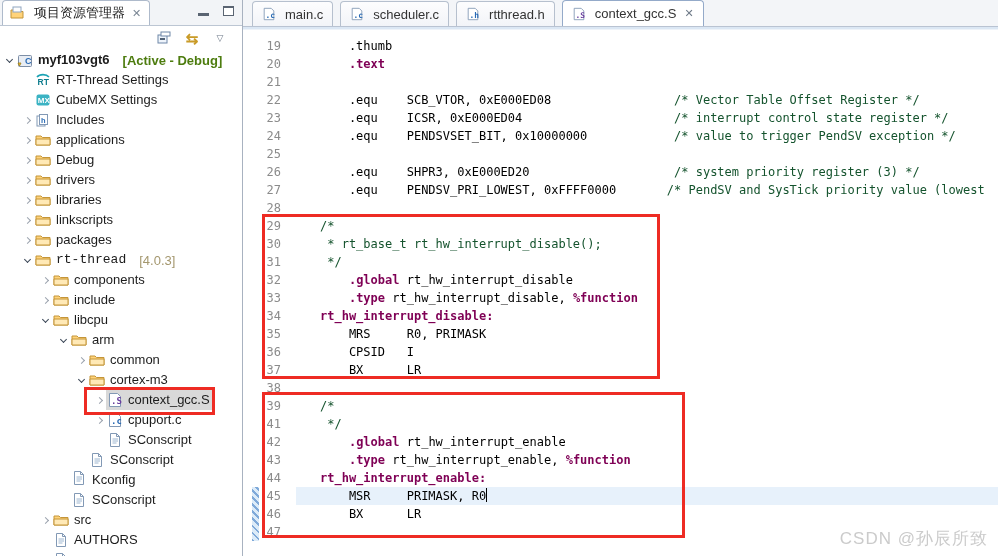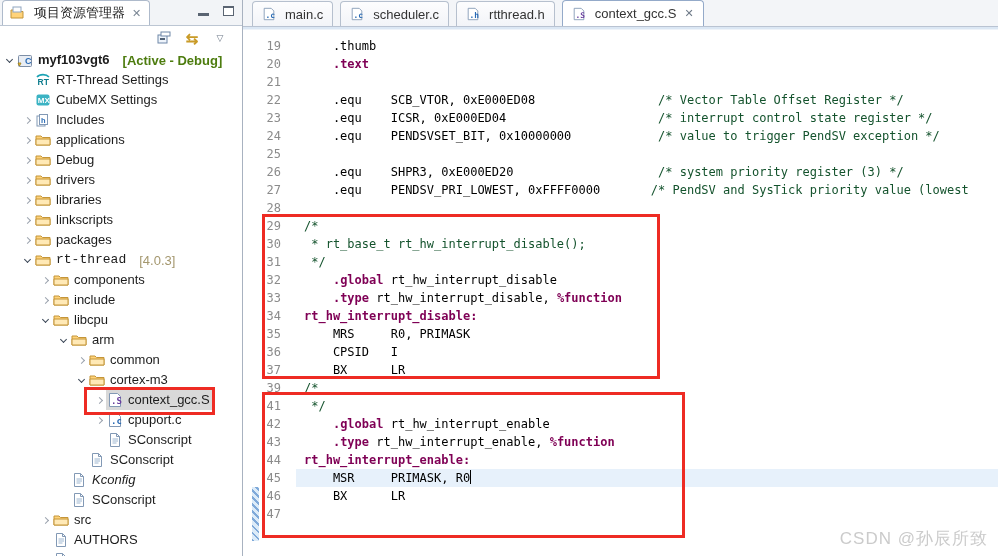--- a/index.html
+++ b/index.html
@@ -54,21 +54,21 @@
   .ed-tab.active { background:#fff; border-color:#94aac9; height:26px; }
   .ed-tab .close { color:#6e7a88; font-size:11px; margin-left:3px; }
   .ed-strip { height:3px; background:#dbe7f4; border-bottom:1px solid #eef3f9; }
 
   .ed-body { position:relative; height:526px; overflow:hidden;
              font-family:"DejaVu Sans Mono","Liberation Mono",monospace; font-size:12px; }
   .code-lines { position:relative; padding-top:7px; }
   .line { height:18px; line-height:18px; white-space:pre; position:relative; }
   .line.current { background:linear-gradient(90deg, rgba(0,0,0,0) 0 53px, #e7f1fb 53px); }
   .ln { display:inline-block; width:38px; text-align:right; color:#8b8b8b; }
-  .code { padding-left:23px; }
+  .code { padding-left:39px; }
   .seg-p { color:#000; }
   .seg-d { color:#7f0055; font-weight:bold; }
   .seg-c { color:#14532d; }
   .seg-l { color:#7f0055; font-weight:bold; }
   .caret { display:inline-block; width:0; border-left:1.4px solid #000; height:14px;
            vertical-align:-2px; }
 
   .ed-redbox { position:absolute; border:3px solid #ee2b23; pointer-events:none; }
   .hatch { position:absolute; left:9px; width:7px;
            background:repeating-linear-gradient(45deg,#7fa9d9 0 2px,#dcebf8 2px 5px); }
@@ -424,21 +424,21 @@
                 <line x1="5.5" y1="9" x2="11" y2="9" stroke="#9db6d0"></line>
                 <line x1="5.5" y1="11" x2="9.5" y2="11" stroke="#9db6d0"></line>
               </svg>
             </span>
             <span class="tree-label">SConscript</span>
           </span>
         </div>
         <div class="tree-row">
           <span class="spacer" style="width: 57px;"></span>
           <span class="chev "></span>
-          <span style="display: flex; align-items: center; padding: 0px 4px 0px 1px; font-style: italic;">
+          <span style="display: flex; padding: 0px 4px 0px 1px;">
             <span class="tree-ico">
               <svg viewBox="0 0 16 16">
                 <path d="M3.5 1.5h6l3 3v10h-9z" fill="#fff" stroke="#8299b5"></path>
                 <path d="M9.5 1.5v3h3" fill="none" stroke="#8299b5"></path>
                 <line x1="5.5" y1="7" x2="11" y2="7" stroke="#9db6d0"></line>
                 <line x1="5.5" y1="9" x2="11" y2="9" stroke="#9db6d0"></line>
                 <line x1="5.5" y1="11" x2="9.5" y2="11" stroke="#9db6d0"></line>
               </svg>
             </span>
             <span class="tree-label">Kconfig</span>
@@ -566,20 +566,21 @@
           <div class="line"><span class="ln">28</span><span class="code"></span></div>
           <div class="line"><span class="ln">29</span><span class="code"><span class="seg-c">/*</span></span></div>
           <div class="line"><span class="ln">30</span><span class="code"><span class="seg-c"> * rt_base_t rt_hw_interrupt_disable();</span></span></div>
           <div class="line"><span class="ln">31</span><span class="code"><span class="seg-c"> */</span></span></div>
           <div class="line"><span class="ln">32</span><span class="code"><span class="seg-p">    </span><span class="seg-d">.global</span><span class="seg-p"> rt_hw_interrupt_disable</span></span></div>
           <div class="line"><span class="ln">33</span><span class="code"><span class="seg-p">    </span><span class="seg-d">.type</span><span class="seg-p"> rt_hw_interrupt_disable, </span><span class="seg-d">%function</span></span></div>
           <div class="line"><span class="ln">34</span><span class="code"><span class="seg-l">rt_hw_interrupt_disable:</span></span></div>
           <div class="line"><span class="ln">35</span><span class="code"><span class="seg-p">    MRS     R0, PRIMASK</span></span></div>
           <div class="line"><span class="ln">36</span><span class="code"><span class="seg-p">    CPSID   I</span></span></div>
           <div class="line"><span class="ln">37</span><span class="code"><span class="seg-p">    BX      LR</span></span></div>
+          <div class="line"><span class="ln">38</span><span class="code"></span></div>
           <div class="line"><span class="ln">39</span><span class="code"><span class="seg-c">/*</span></span></div>
           <div class="line"><span class="ln">41</span><span class="code"><span class="seg-c"> */</span></span></div>
           <div class="line"><span class="ln">42</span><span class="code"><span class="seg-p">    </span><span class="seg-d">.global</span><span class="seg-p"> rt_hw_interrupt_enable</span></span></div>
           <div class="line"><span class="ln">43</span><span class="code"><span class="seg-p">    </span><span class="seg-d">.type</span><span class="seg-p"> rt_hw_interrupt_enable, </span><span class="seg-d">%function</span></span></div>
           <div class="line"><span class="ln">44</span><span class="code"><span class="seg-l">rt_hw_interrupt_enable:</span></span></div>
           <div class="line current"><span class="ln">45</span><span class="code"><span class="seg-p">    MSR     PRIMASK, R0</span><span class="caret"></span></span></div>
           <div class="line"><span class="ln">46</span><span class="code"><span class="seg-p">    BX      LR</span></span></div>
           <div class="line"><span class="ln">47</span><span class="code"></span></div>
         </div>
       <div class="hatch" id="hatch" style="top: 457px; height: 54px;"></div>

